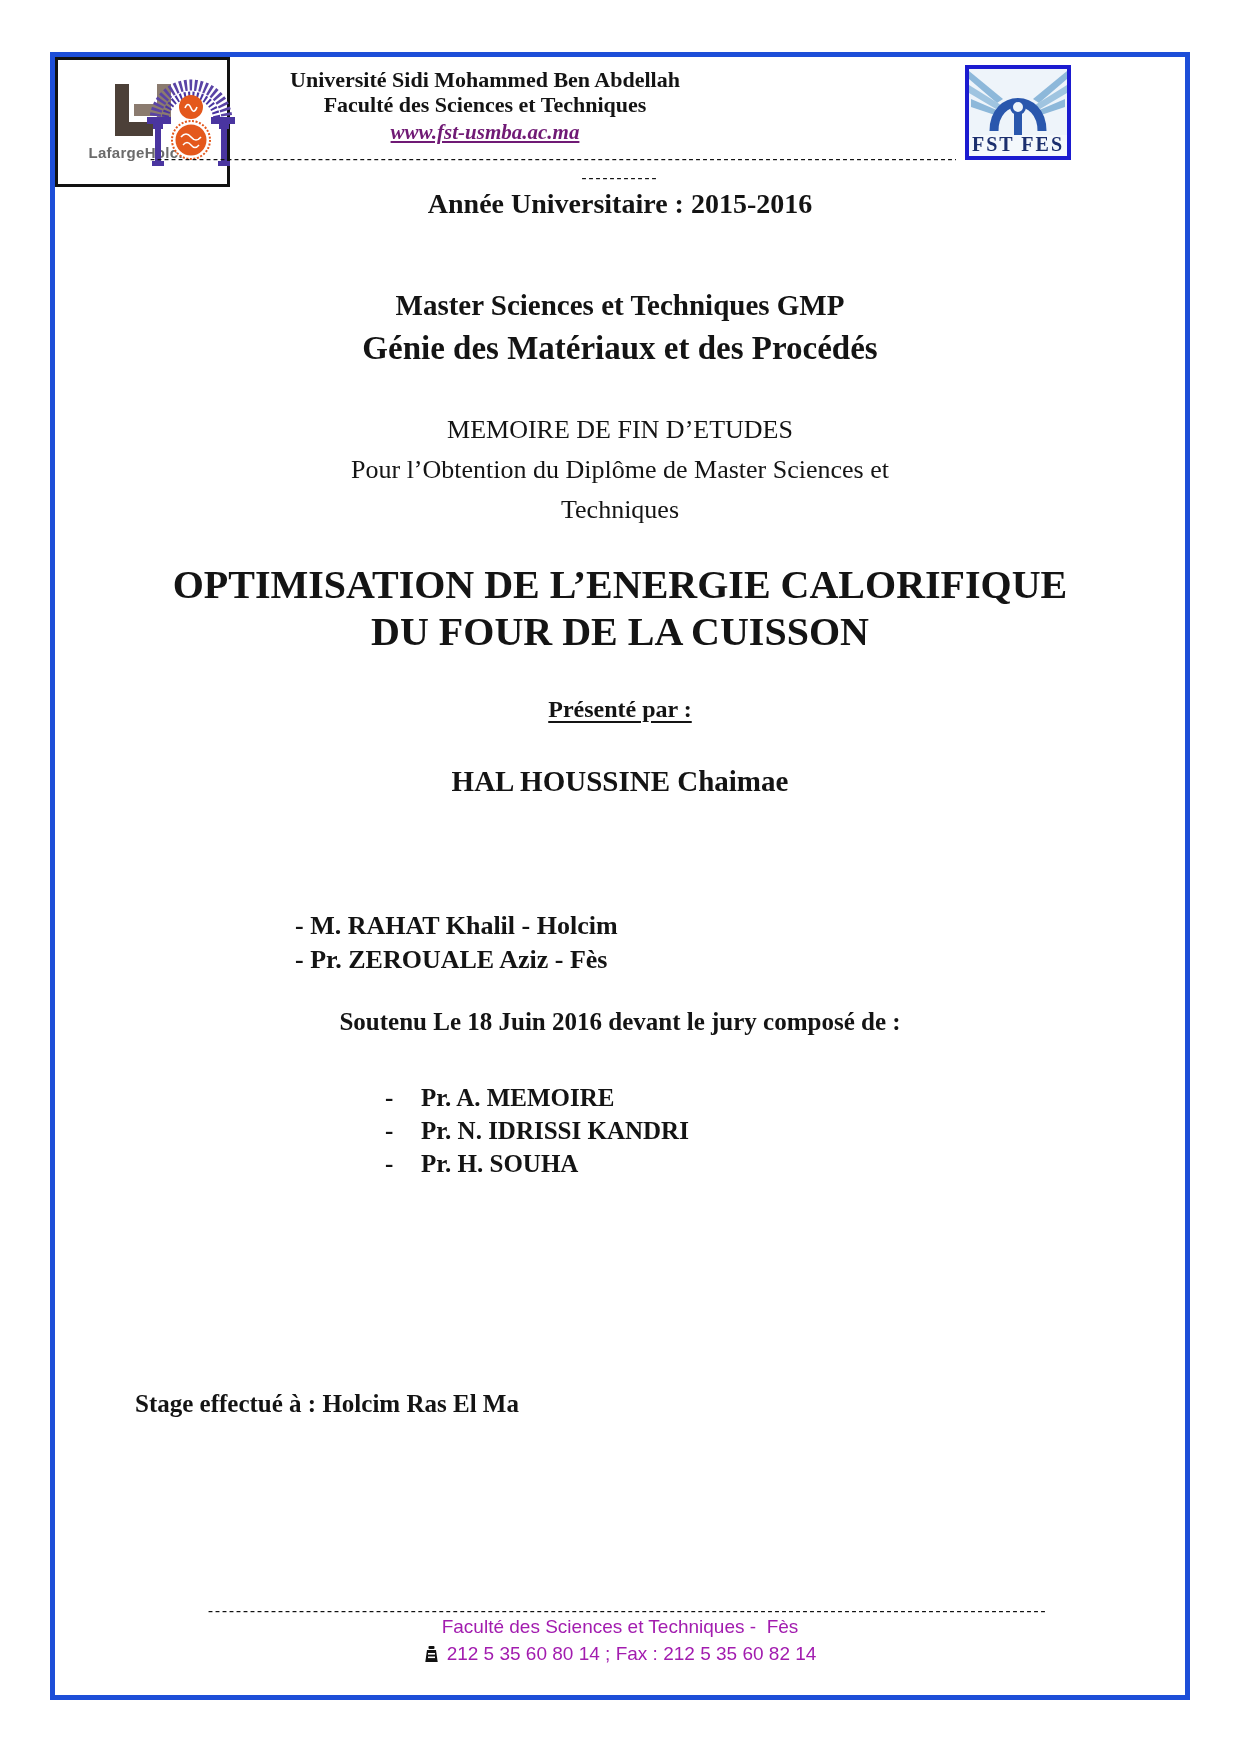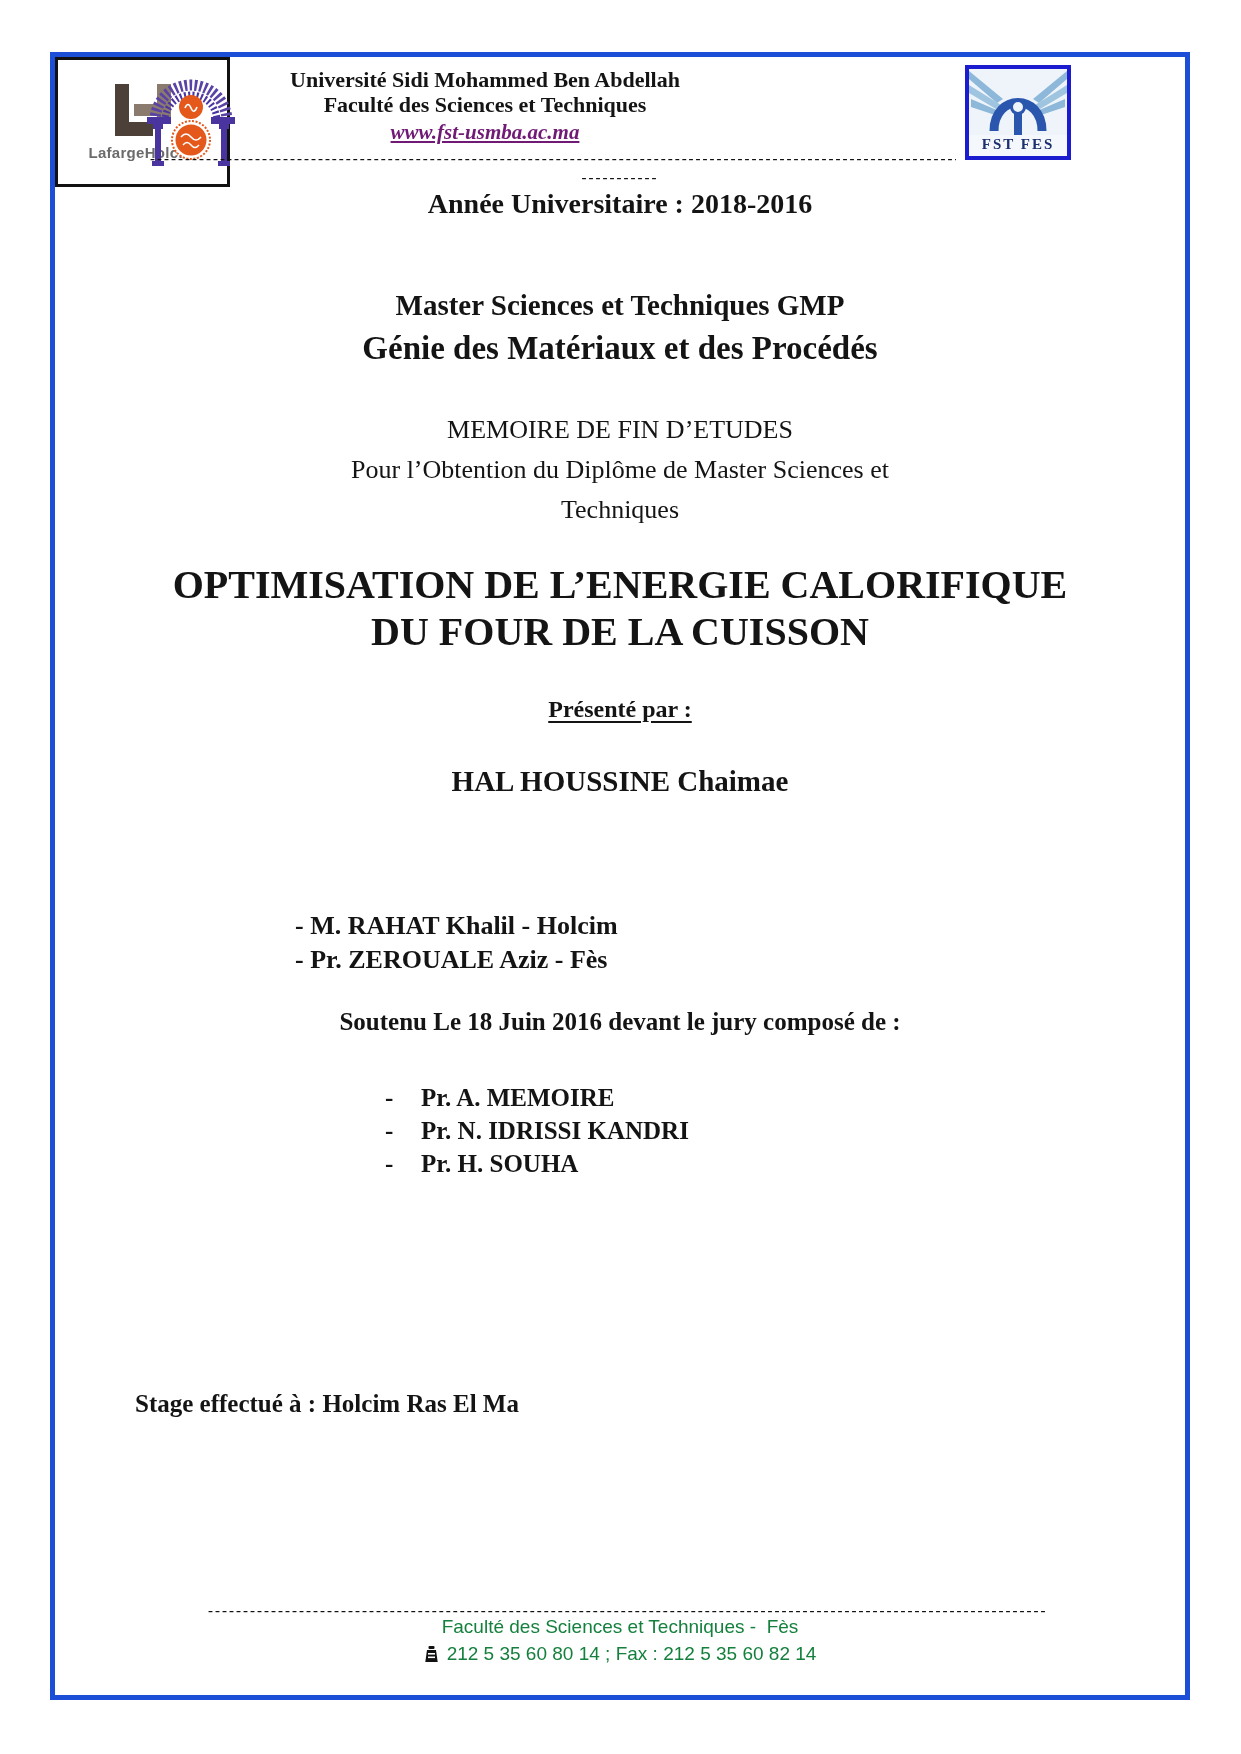--- a/index.html
+++ b/index.html
@@ -23,21 +23,21 @@
   .hdr-text .ln{font-weight:bold;font-size:22px;}
   .weblink{
     font-weight:bold;font-style:italic;font-size:21px;color:#701a75;
     text-decoration:underline;display:inline-block;margin-top:3px;cursor:pointer;
   }
   .fstbox{
     left:910px;top:8px;width:106px;height:95px;border:4px solid #1b1bd0;
     box-sizing:border-box;background:#f4f8fc;text-align:center;overflow:hidden;
   }
   .fstbox .label{
-    font-weight:bold;font-size:15px;letter-spacing:2px;color:#1c2f6e;
+    font-weight:bold;font-size:20px;letter-spacing:2px;color:#1c2f6e;
     line-height:18px;margin-top:-4px;
   }
   .year{top:131px;font-weight:bold;font-size:28px;}
   
   .program{top:228px;}
   .program .l1{font-size:29px;font-weight:bold;line-height:40px;}
   .program .l2{font-size:33px;font-weight:bold;line-height:46px;}
   .memoire{top:353px;font-size:26px;line-height:40px;}
   .bigtitle{top:504px;font-weight:bold;font-size:40px;line-height:47px;}
   .ulab{
@@ -59,21 +59,21 @@
     box-sizing:border-box;background:#fff;display:flex;flex-direction:column;
     align-items:center;justify-content:center;gap:8px;
   }
   .lhbox .label{
     font-family:"Liberation Sans", sans-serif;font-weight:bold;
     font-size:15px;color:#6b6b6b;letter-spacing:0.3px;
   }
   
   .footer{
     top:1556px;font-family:"Liberation Sans", sans-serif;font-size:19px;
-    line-height:27px;color:#15803d;
+    line-height:27px;color:#a21caf;
   }
   .footer .row{display:flex;align-items:center;justify-content:center;gap:8px;}
   .footer .pre{white-space:pre;}
 </style>
 </head>
 <body>
 
 <div class="frame">
 
   <div class="abs emblem">
@@ -115,21 +115,21 @@
       <path d="M25,62 C25,24 73,24 73,62" fill="none" stroke="#2a57ad" stroke-width="9"></path>
       <rect x="45" y="30" width="8" height="36" fill="#2a57ad"></rect>
       <circle cx="49" cy="38" r="6.5" fill="#eef4fa" stroke="#2a57ad" stroke-width="3"></circle>
     </svg>
     <div class="label">FST FES</div>
   </div>
 
   <div class="dashline" style="left:95px;top:92px;width:806px;">-----------------------------------------------------------------------------------------------------------------------------------------------------------</div>
   <div class="c" style="top:112px;font-weight:bold;font-size:15px;letter-spacing:2px;">-----------</div>
 
-  <div class="c year">Année Universitaire : 2018-2016</div>
+  <div class="c year">Année Universitaire : 2015-2016</div>
 
   <div class="c program">
     <div class="l1">Master Sciences et Techniques GMP</div>
     <div class="l2">Génie des Matériaux et des Procédés</div>
   </div>
 
   <div class="c memoire">
     <div>MEMOIRE DE FIN D’ETUDES</div>
     <div>Pour l’Obtention du Diplôme de Master Sciences et</div>
     <div>Techniques</div>

